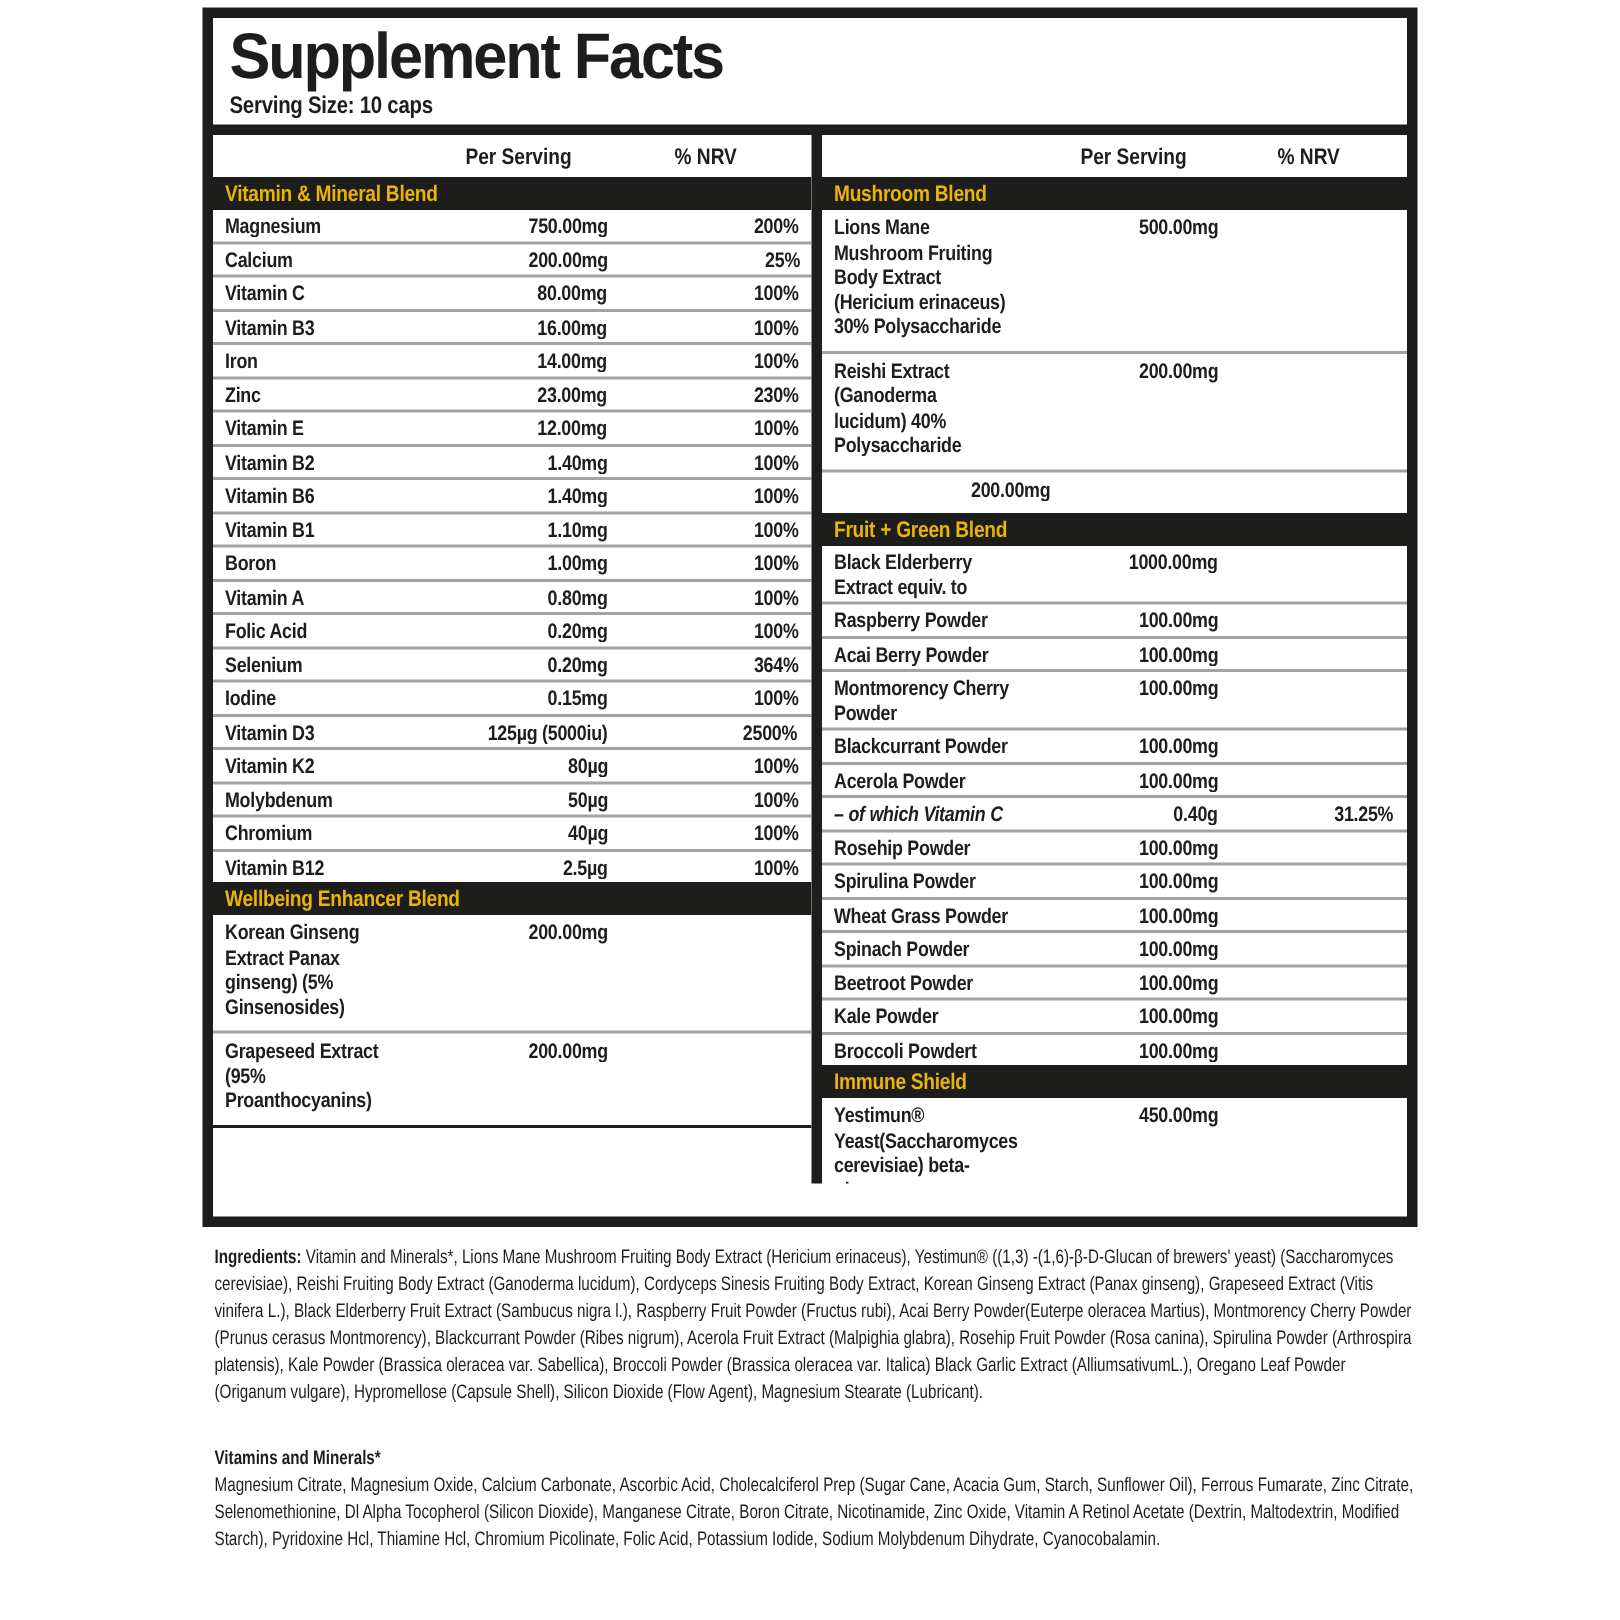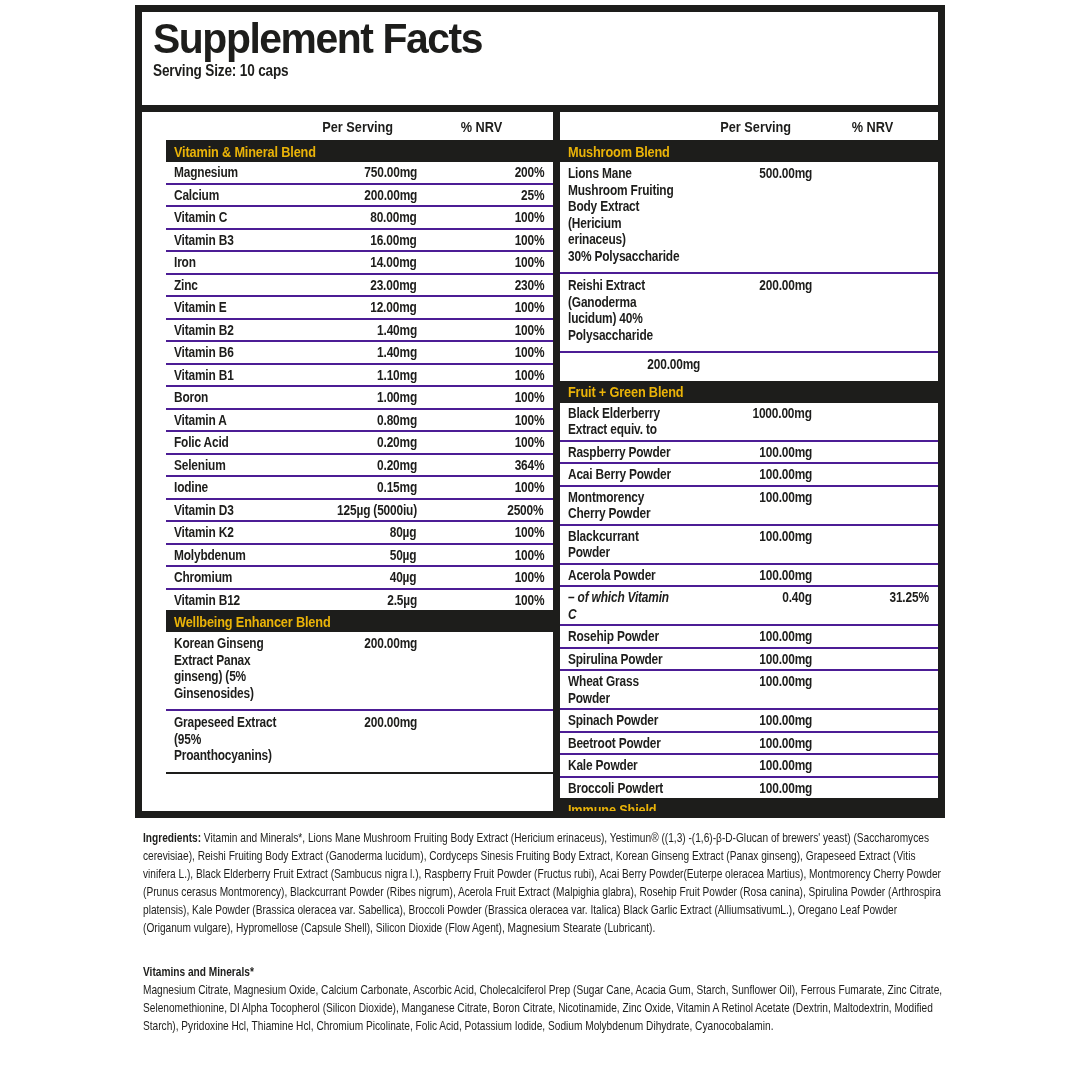--- a/index.html
+++ b/index.html
@@ -11,28 +11,28 @@
   }
   .cx  { display:inline-block; transform:scaleX(0.85); transform-origin:0 0; white-space:pre-line; }
   .cxr { display:inline-block; transform:scaleX(0.85); transform-origin:100% 0; white-space:nowrap; }
   .cxc { display:inline-block; transform:scaleX(0.85); transform-origin:50% 0; white-space:nowrap; }
 
   .label {
     position:absolute; left:135px; top:5px;
     width:810px; height:813px; box-sizing:border-box;
     border:7px solid #1d1d1b; background:#fff;
   }
-  .hdr { height:93px; box-sizing:border-box; padding:3px 10px 0 11px; overflow:hidden; }
+  .hdr { height:71px; box-sizing:border-box; padding:3px 10px 0 11px; overflow:hidden; }
   .title {
     font-size:43px; font-weight:bold; letter-spacing:-1.5px; line-height:46px;
   }
   .title .cxt { display:inline-block; transform:scaleX(0.95); transform-origin:0 50%; }
   .serv { font-size:16px; font-weight:bold; line-height:19px; letter-spacing:-0.2px; }
 
-  .tablewrap { display:flex; height:699px; border-top:7px solid #1d1d1b;padding-left:24px; }
+  .tablewrap { display:flex; height:699px; border-top:7px solid #1d1d1b; }
   .col { display:flex; flex-direction:column; box-sizing:border-box; overflow:hidden; }
   .col.left  { width:399px; }
   .col.right { width:390px; }
   .vdiv { width:7px; background:#1d1d1b; flex:none; }
 
   .col-head {
     display:grid; align-items:center; height:28px; flex:none;
     padding:0 6px 0 8px; font-weight:bold; font-size:15px;
   }
   .left  .col-head { grid-template-columns:1fr 118px 130px; }
@@ -40,21 +40,21 @@
   .col-head .hc { text-align:center; }
 
   .band {
     background:#1d1d1b; color:#eab308; flex:none;
     font-weight:bold; font-size:15px; letter-spacing:-0.2px;
     height:22px; display:flex; align-items:center; padding-left:8px;
   }
   .row {
     display:grid; flex:none;
     padding:2px 6px 2px 8px;
-    border-top:2px solid #4c1d95;
+    border-top:2px solid #a3a3a3;
     font-size:14px; font-weight:bold; letter-spacing:-0.2px; line-height:16.5px;
     align-items:start;
   }
   .left  .row { grid-template-columns:1fr 118px 130px; }
   .right .row { grid-template-columns:1fr 112px 120px; }
   .row.nb { border-top:none; }
   .row.ml { padding-top:3px; padding-bottom:8px; }
   .row.it .cellname { font-style:italic; }
   .cellname { overflow:visible; }
   .amount { text-align:right; }

